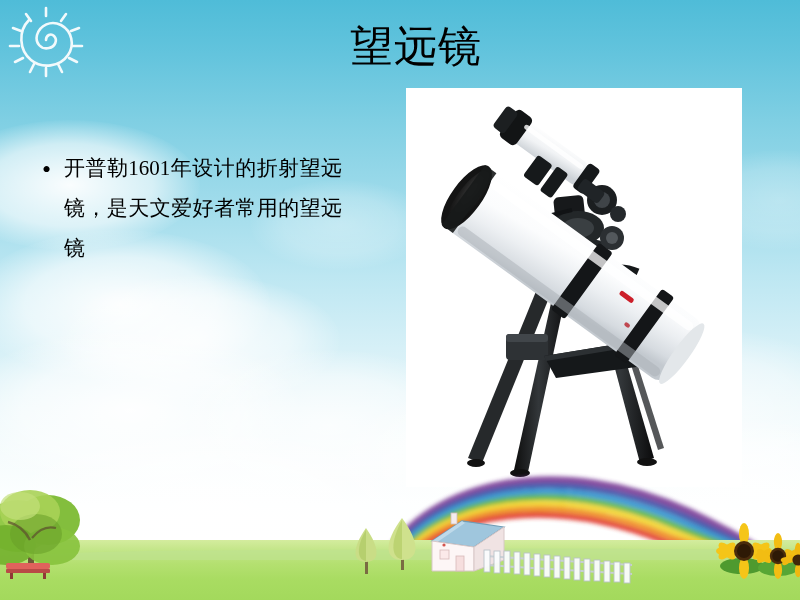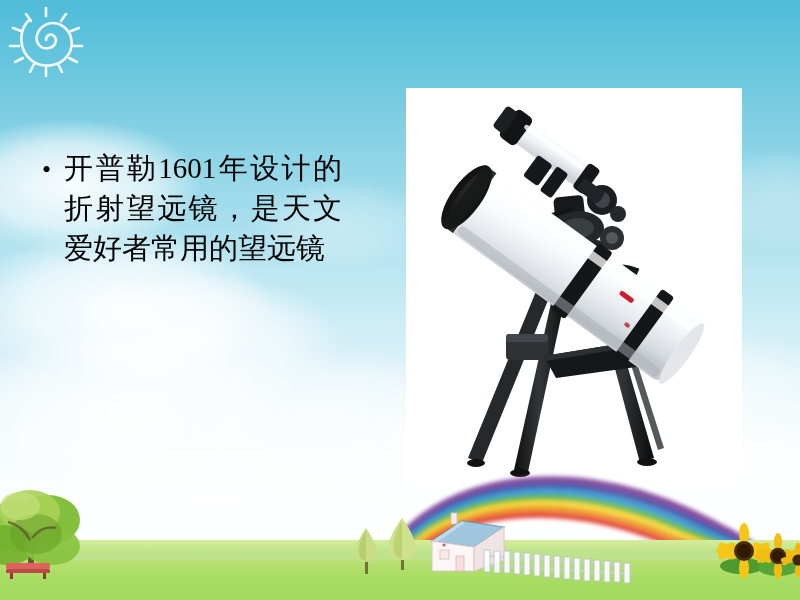--- a/index.html
+++ b/index.html
@@ -76,21 +76,21 @@
     flex:0 0 auto;
     width:22px;
     font-size:26px;
     line-height:44px;
     color:#000;
     text-align:left;
     font-family:"Liberation Serif", serif;
   }
   #bullet-text {
     flex:1 1 auto;
-    font-size:29px;
+    font-size:21px;
     line-height:40px;
     color:#000;
     font-family:"Liberation Serif", serif;
     letter-spacing:0px;
     text-align:justify;
     text-justify:inter-character;
   }
 
   
   #picture-box {
@@ -146,20 +146,21 @@
       <line x1="6" y1="44" x2="15" y2="44"></line>
       <line x1="78" y1="44" x2="69" y2="44"></line>
       <line x1="11" y1="60" x2="19" y2="56"></line>
       <line x1="73" y1="60" x2="65" y2="56"></line>
       <line x1="26" y1="70" x2="30" y2="62"></line>
       <line x1="58" y1="70" x2="54" y2="62"></line>
       <line x1="42" y1="74" x2="42" y2="66"></line>
     </g>
   </svg>
 
+  <div id="title">望远镜</div>
 
   <div id="body-block">
     <div id="bullet-dot">•</div>
     <div id="bullet-text">开普勒1601年设计的折射望远镜，是天文爱好者常用的望远镜</div>
   </div>
 
   <div id="picture-box">
     <svg id="telescope-svg" viewBox="0 0 336 399">
       <defs>
         <linearGradient id="tubeGrad" x1="0" y1="0" x2="0.35" y2="1">

